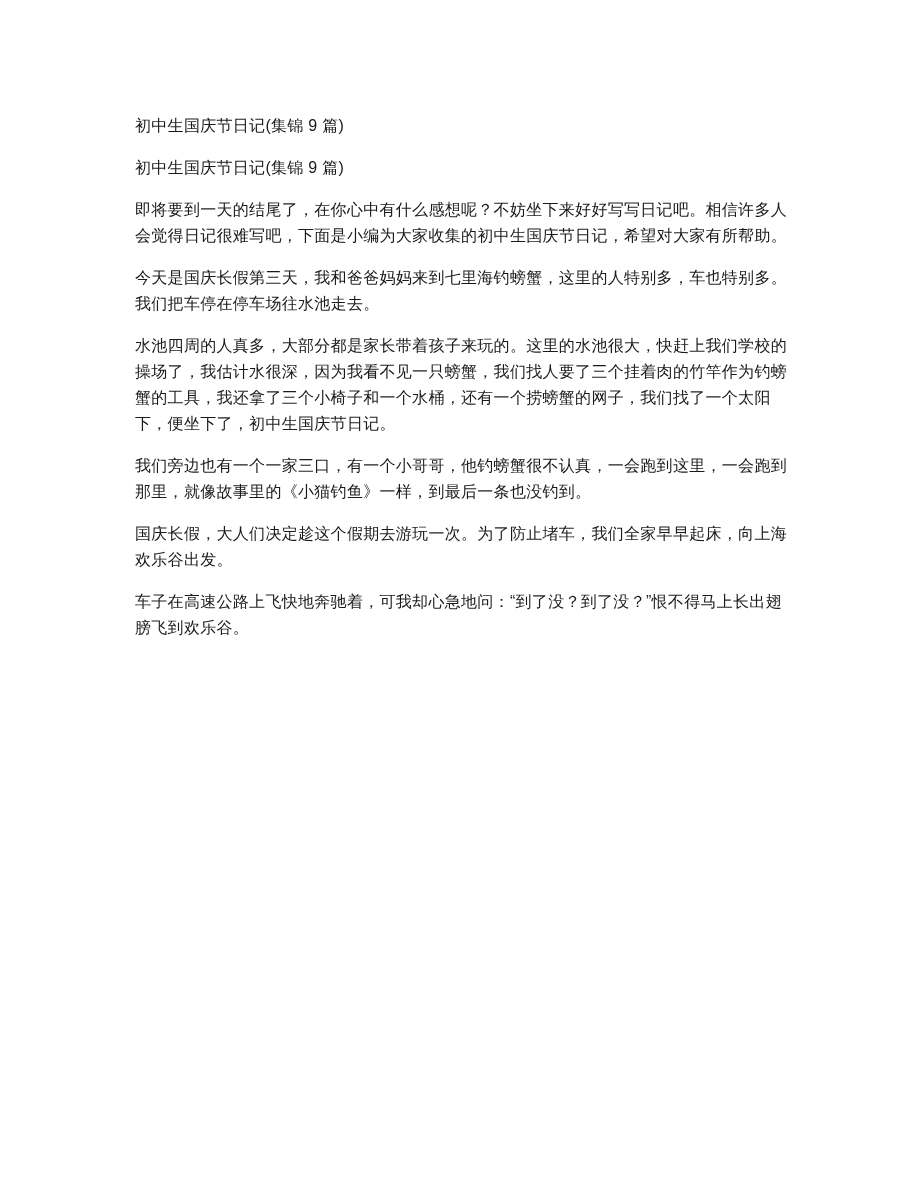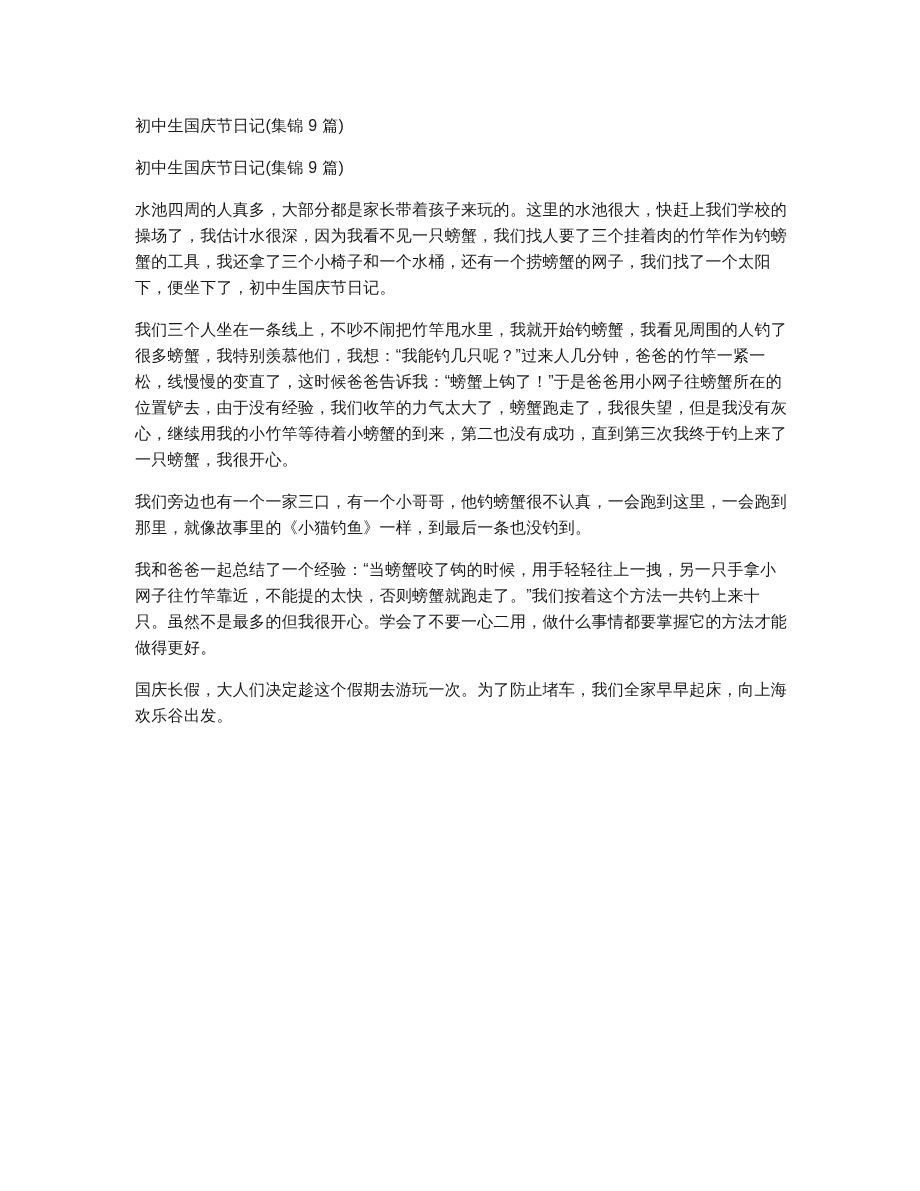--- a/index.html
+++ b/index.html
@@ -47,19 +47,20 @@
     font-weight: 400; 
   }
 </style>
 </head>
 <body>
 
 <div class="page">
   <div class="doc-body">
       <h2 class="block heading">初中生国庆节日记(集锦 9 篇)</h2>
       <h2 class="block heading">初中生国庆节日记(集锦 9 篇)</h2>
+      <p class="block paragraph">即将要到一天的结尾了，在你心中有什么感想呢？不妨坐下来好好写写日记吧。相信许多人会觉得日记很难写吧，下面是小编为大家收集的初中生国庆节日记，希望对大家有所帮助。</p>
+      <p class="block paragraph">今天是国庆长假第三天，我和爸爸妈妈来到七里海钓螃蟹，这里的人特别多，车也特别多。我们把车停在停车场往水池走去。</p>
       <p class="block paragraph">水池四周的人真多，大部分都是家长带着孩子来玩的。这里的水池很大，快赶上我们学校的操场了，我估计水很深，因为我看不见一只螃蟹，我们找人要了三个挂着肉的竹竿作为钓螃蟹的工具，我还拿了三个小椅子和一个水桶，还有一个捞螃蟹的网子，我们找了一个太阳下，便坐下了，初中生国庆节日记。</p>
-      <p class="block paragraph">我们三个人坐在一条线上，不吵不闹把竹竿甩水里，我就开始钓螃蟹，我看见周围的人钓了很多螃蟹，我特别羡慕他们，我想：“我能钓几只呢？”过来人几分钟，爸爸的竹竿一紧一松，线慢慢的变直了，这时候爸爸告诉我：“螃蟹上钩了！”于是爸爸用小网子往螃蟹所在的位置铲去，由于没有经验，我们收竿的力气太大了，螃蟹跑走了，我很失望，但是我没有灰心，继续用我的小竹竿等待着小螃蟹的到来，第二也没有成功，直到第三次我终于钓上来了一只螃蟹，我很开心。</p>
       <p class="block paragraph">我们旁边也有一个一家三口，有一个小哥哥，他钓螃蟹很不认真，一会跑到这里，一会跑到那里，就像故事里的《小猫钓鱼》一样，到最后一条也没钓到。</p>
-      <p class="block paragraph">我和爸爸一起总结了一个经验：“当螃蟹咬了钩的时候，用手轻轻往上一拽，另一只手拿小网子往竹竿靠近，不能提的太快，否则螃蟹就跑走了。”我们按着这个方法一共钓上来十只。虽然不是最多的但我很开心。学会了不要一心二用，做什么事情都要掌握它的方法才能做得更好。</p>
       <p class="block paragraph">国庆长假，大人们决定趁这个假期去游玩一次。为了防止堵车，我们全家早早起床，向上海欢乐谷出发。</p>
+      <p class="block paragraph">车子在高速公路上飞快地奔驰着，可我却心急地问：“到了没？到了没？”恨不得马上长出翅膀飞到欢乐谷。</p>
     </div>
 </div>
 
 </body></html>

